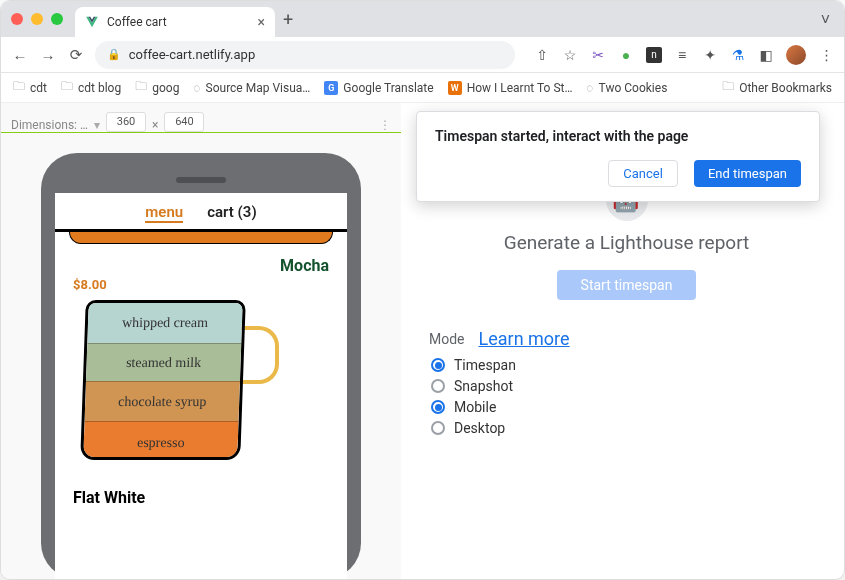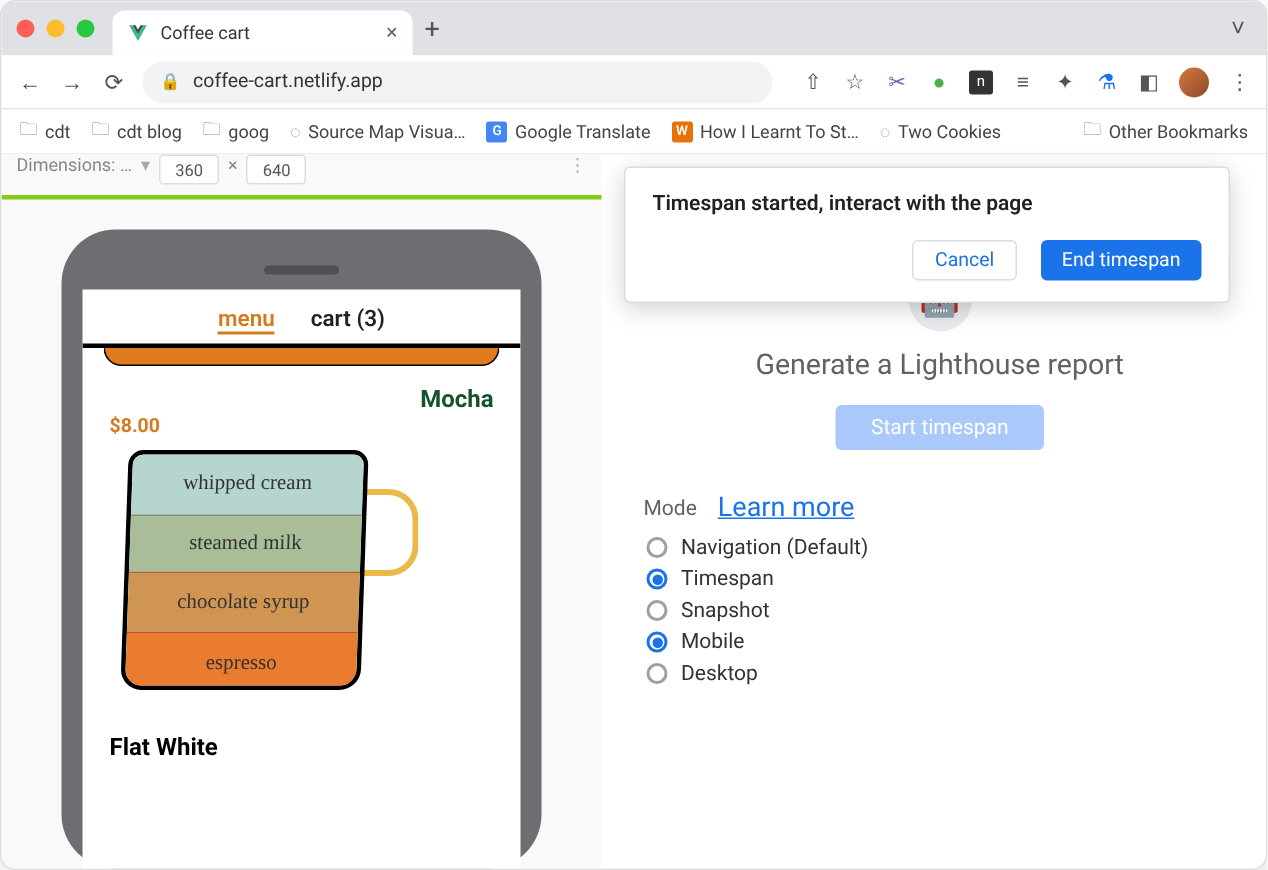--- a/index.html
+++ b/index.html
@@ -33,21 +33,21 @@
 .bm .folder { color:#888; font-size:12px; }
 .bm-globe{color:#777;font-size:12px;}
 .badge{display:inline-flex;width:14px;height:14px;align-items:center;justify-content:center;font-size:9px;color:#fff;border-radius:2px;font-weight:600;}
 .spacer { flex:1; }
 
 
 .content { display:flex; height:calc(100% - 102px); }
 
 
 .leftcol { width:400px; background:#f9f9f9; display:flex; flex-direction:column; }
-.dims { height:30px; display:flex; align-items:flex-start; padding:0 10px; gap:6px; font-size:12px; color:#888; border-bottom:3px solid #84cc16; }
+.dims { height:30px; display:flex; align-items:flex-end; padding:0 10px; gap:6px; font-size:12px; color:#888; border-bottom:1px solid #84cc16; }
 .dims input { width:40px; height:20px; border:1px solid #ddd; border-radius:3px; text-align:center; font-size:11px; color:#555; background:#fff; }
 .dims .ellipsis{margin-left:auto;color:#aaa;}
 
 .phone-frame { margin:20px auto 0 auto; width:320px; height:430px; background:#6d6e72; border-radius:36px; padding:14px; position:relative; }
 .speaker{position:absolute;top:24px;left:50%;transform:translateX(-50%);width:50px;height:6px;background:#4e4f53;border-radius:3px;}
 .phone-screen { background:#fff; width:100%; height:100%; margin-top:26px; overflow:hidden; }
 
 .app-nav { display:flex; gap:24px; justify-content:center; padding:10px 0 6px 0; font-family:Georgia,serif; font-size:15px; }
 .app-nav .menu-link{ color:#d67a1f; border-bottom:2px solid #d67a1f; font-weight:600;}
 .app-nav .cart-link{ color:#222; font-weight:600;}
@@ -215,24 +215,20 @@
     <div class="rightcol">
       <div class="lh-icon">🤖</div>
       <div class="lh-title">Generate a Lighthouse report</div>
       <button class="start-btn">Start timespan</button>
 
       <div class="section-label">
         <span>Mode</span>
         <a class="learn">Learn more</a>
       </div>
       <div class="radio-row">
-          <span class="radio"></span>
-          <span>Navigation (Default)</span>
-        </div>
-      <div class="radio-row">
           <span class="radio sel"></span>
           <span>Timespan</span>
         </div>
       <div class="radio-row">
           <span class="radio"></span>
           <span>Snapshot</span>
         </div>
 
       <div class="radio-row">
           <span class="radio sel"></span>

